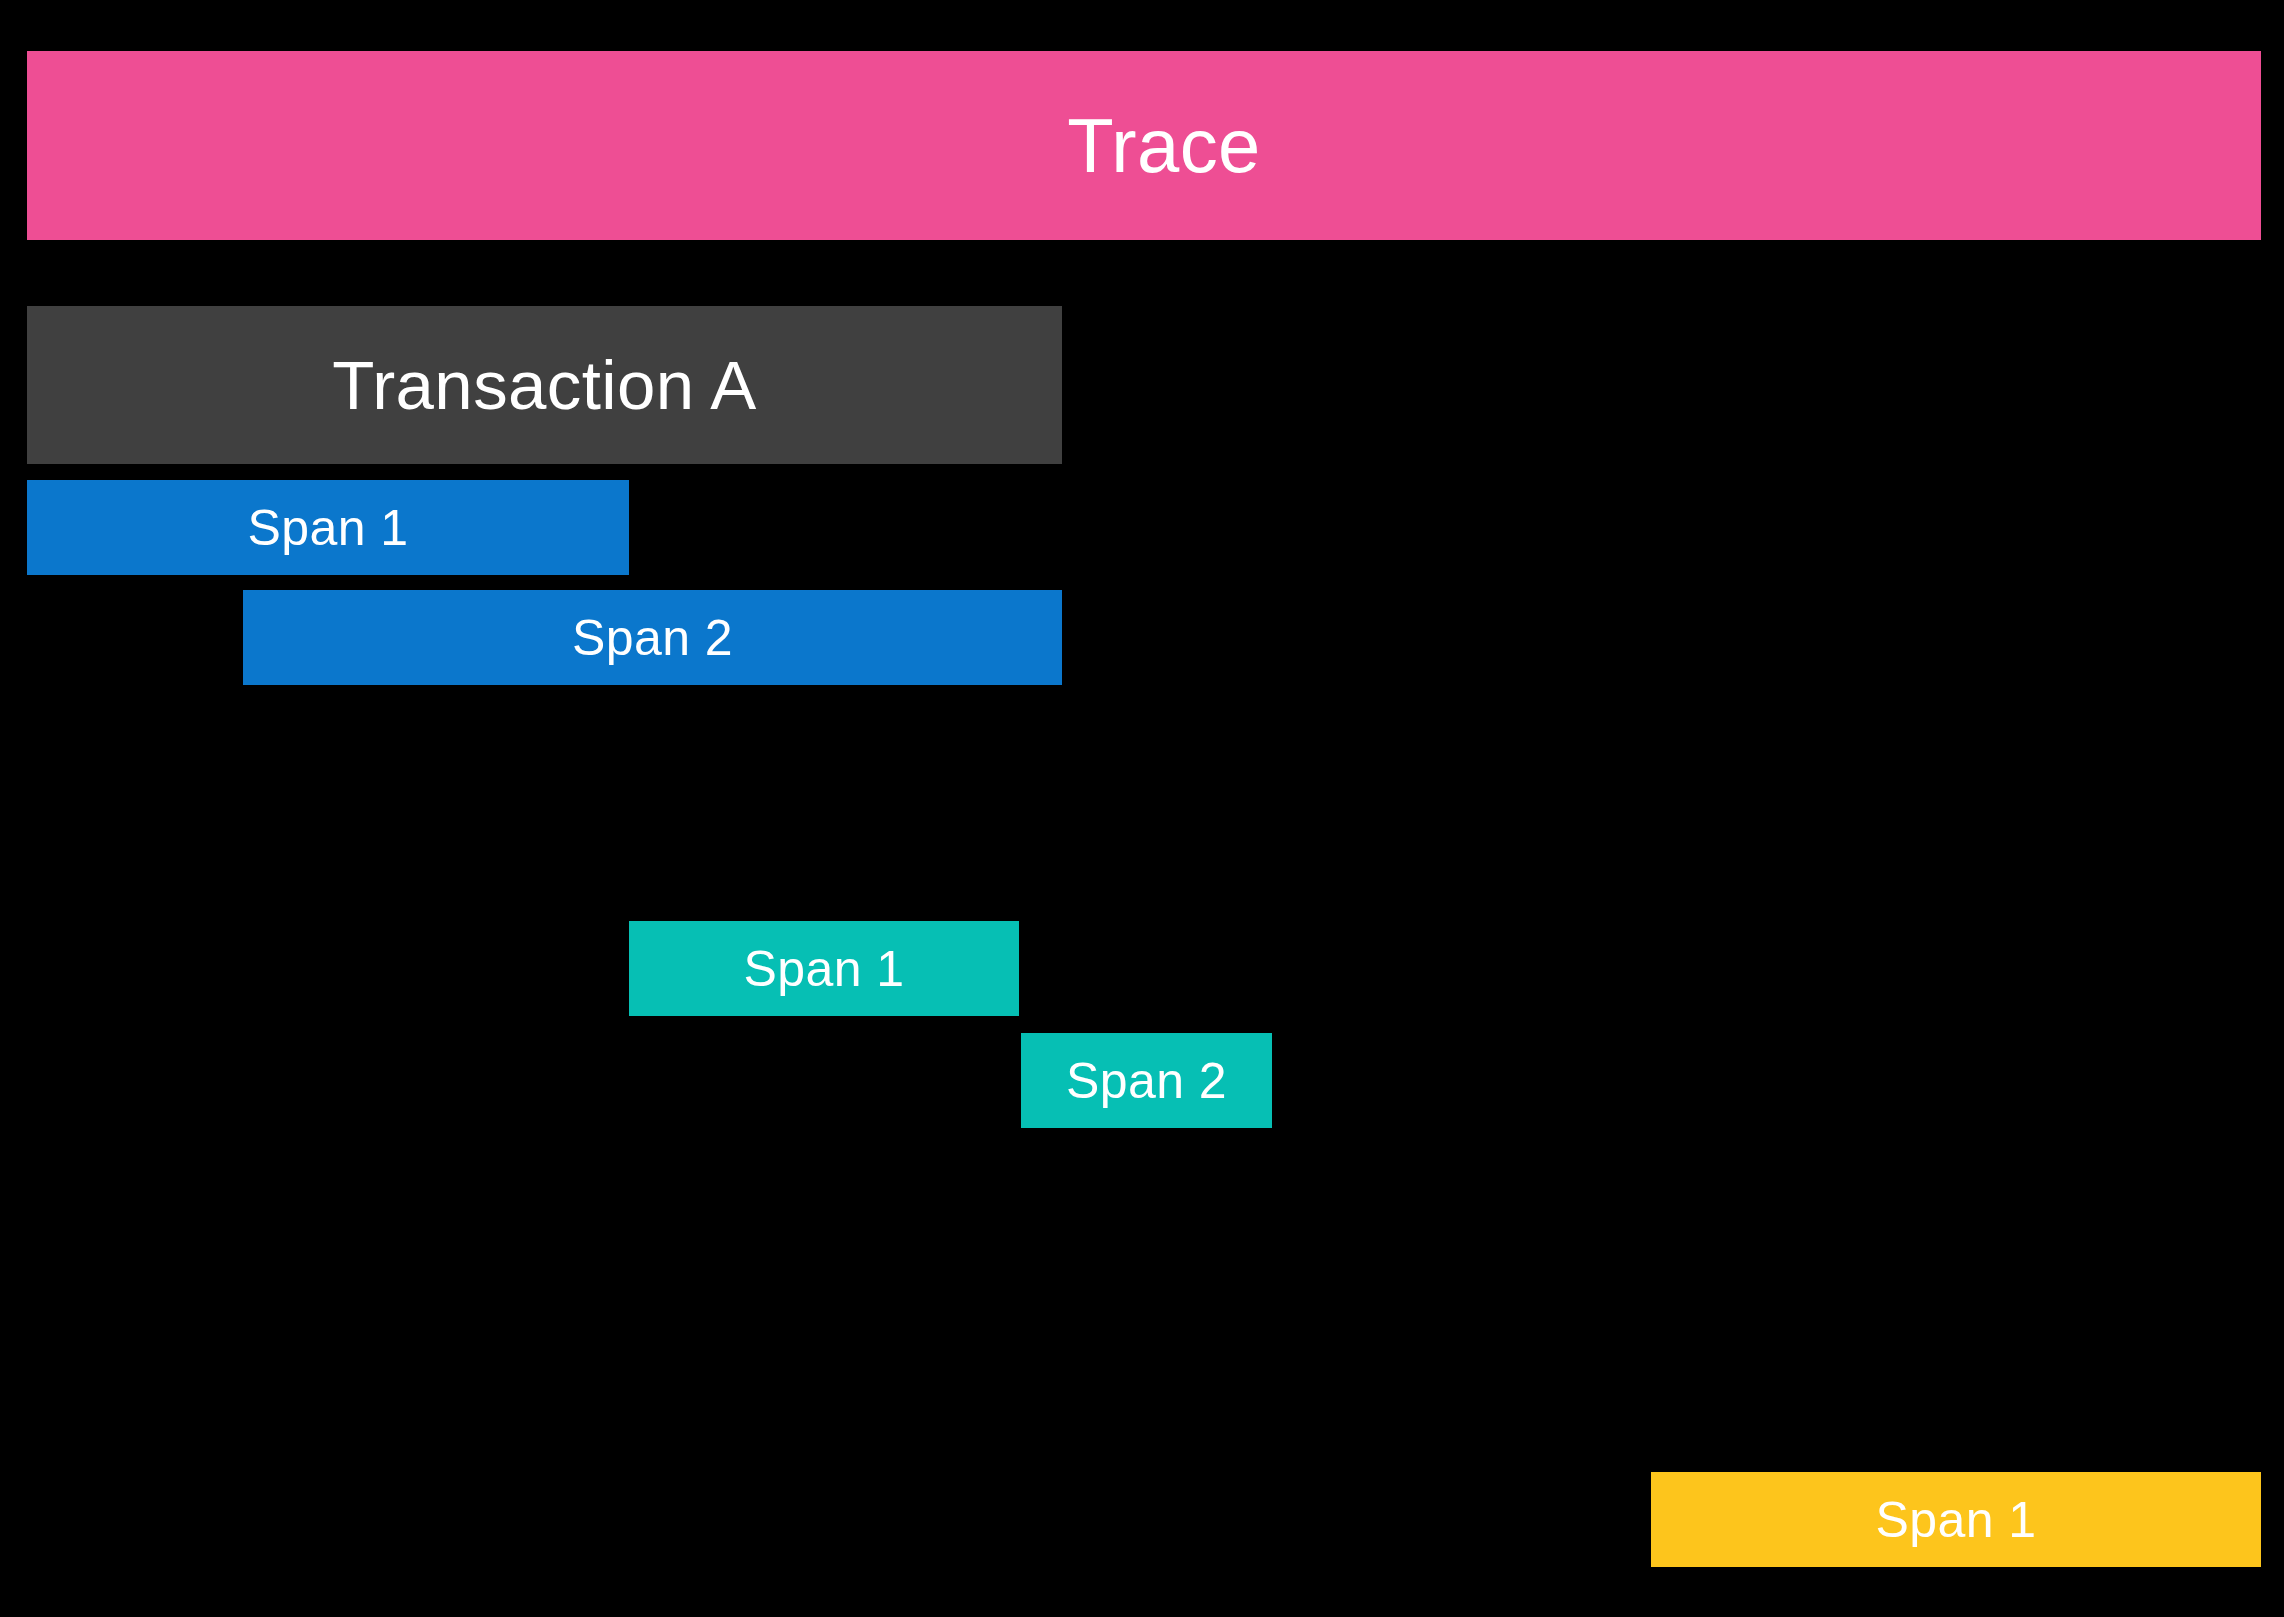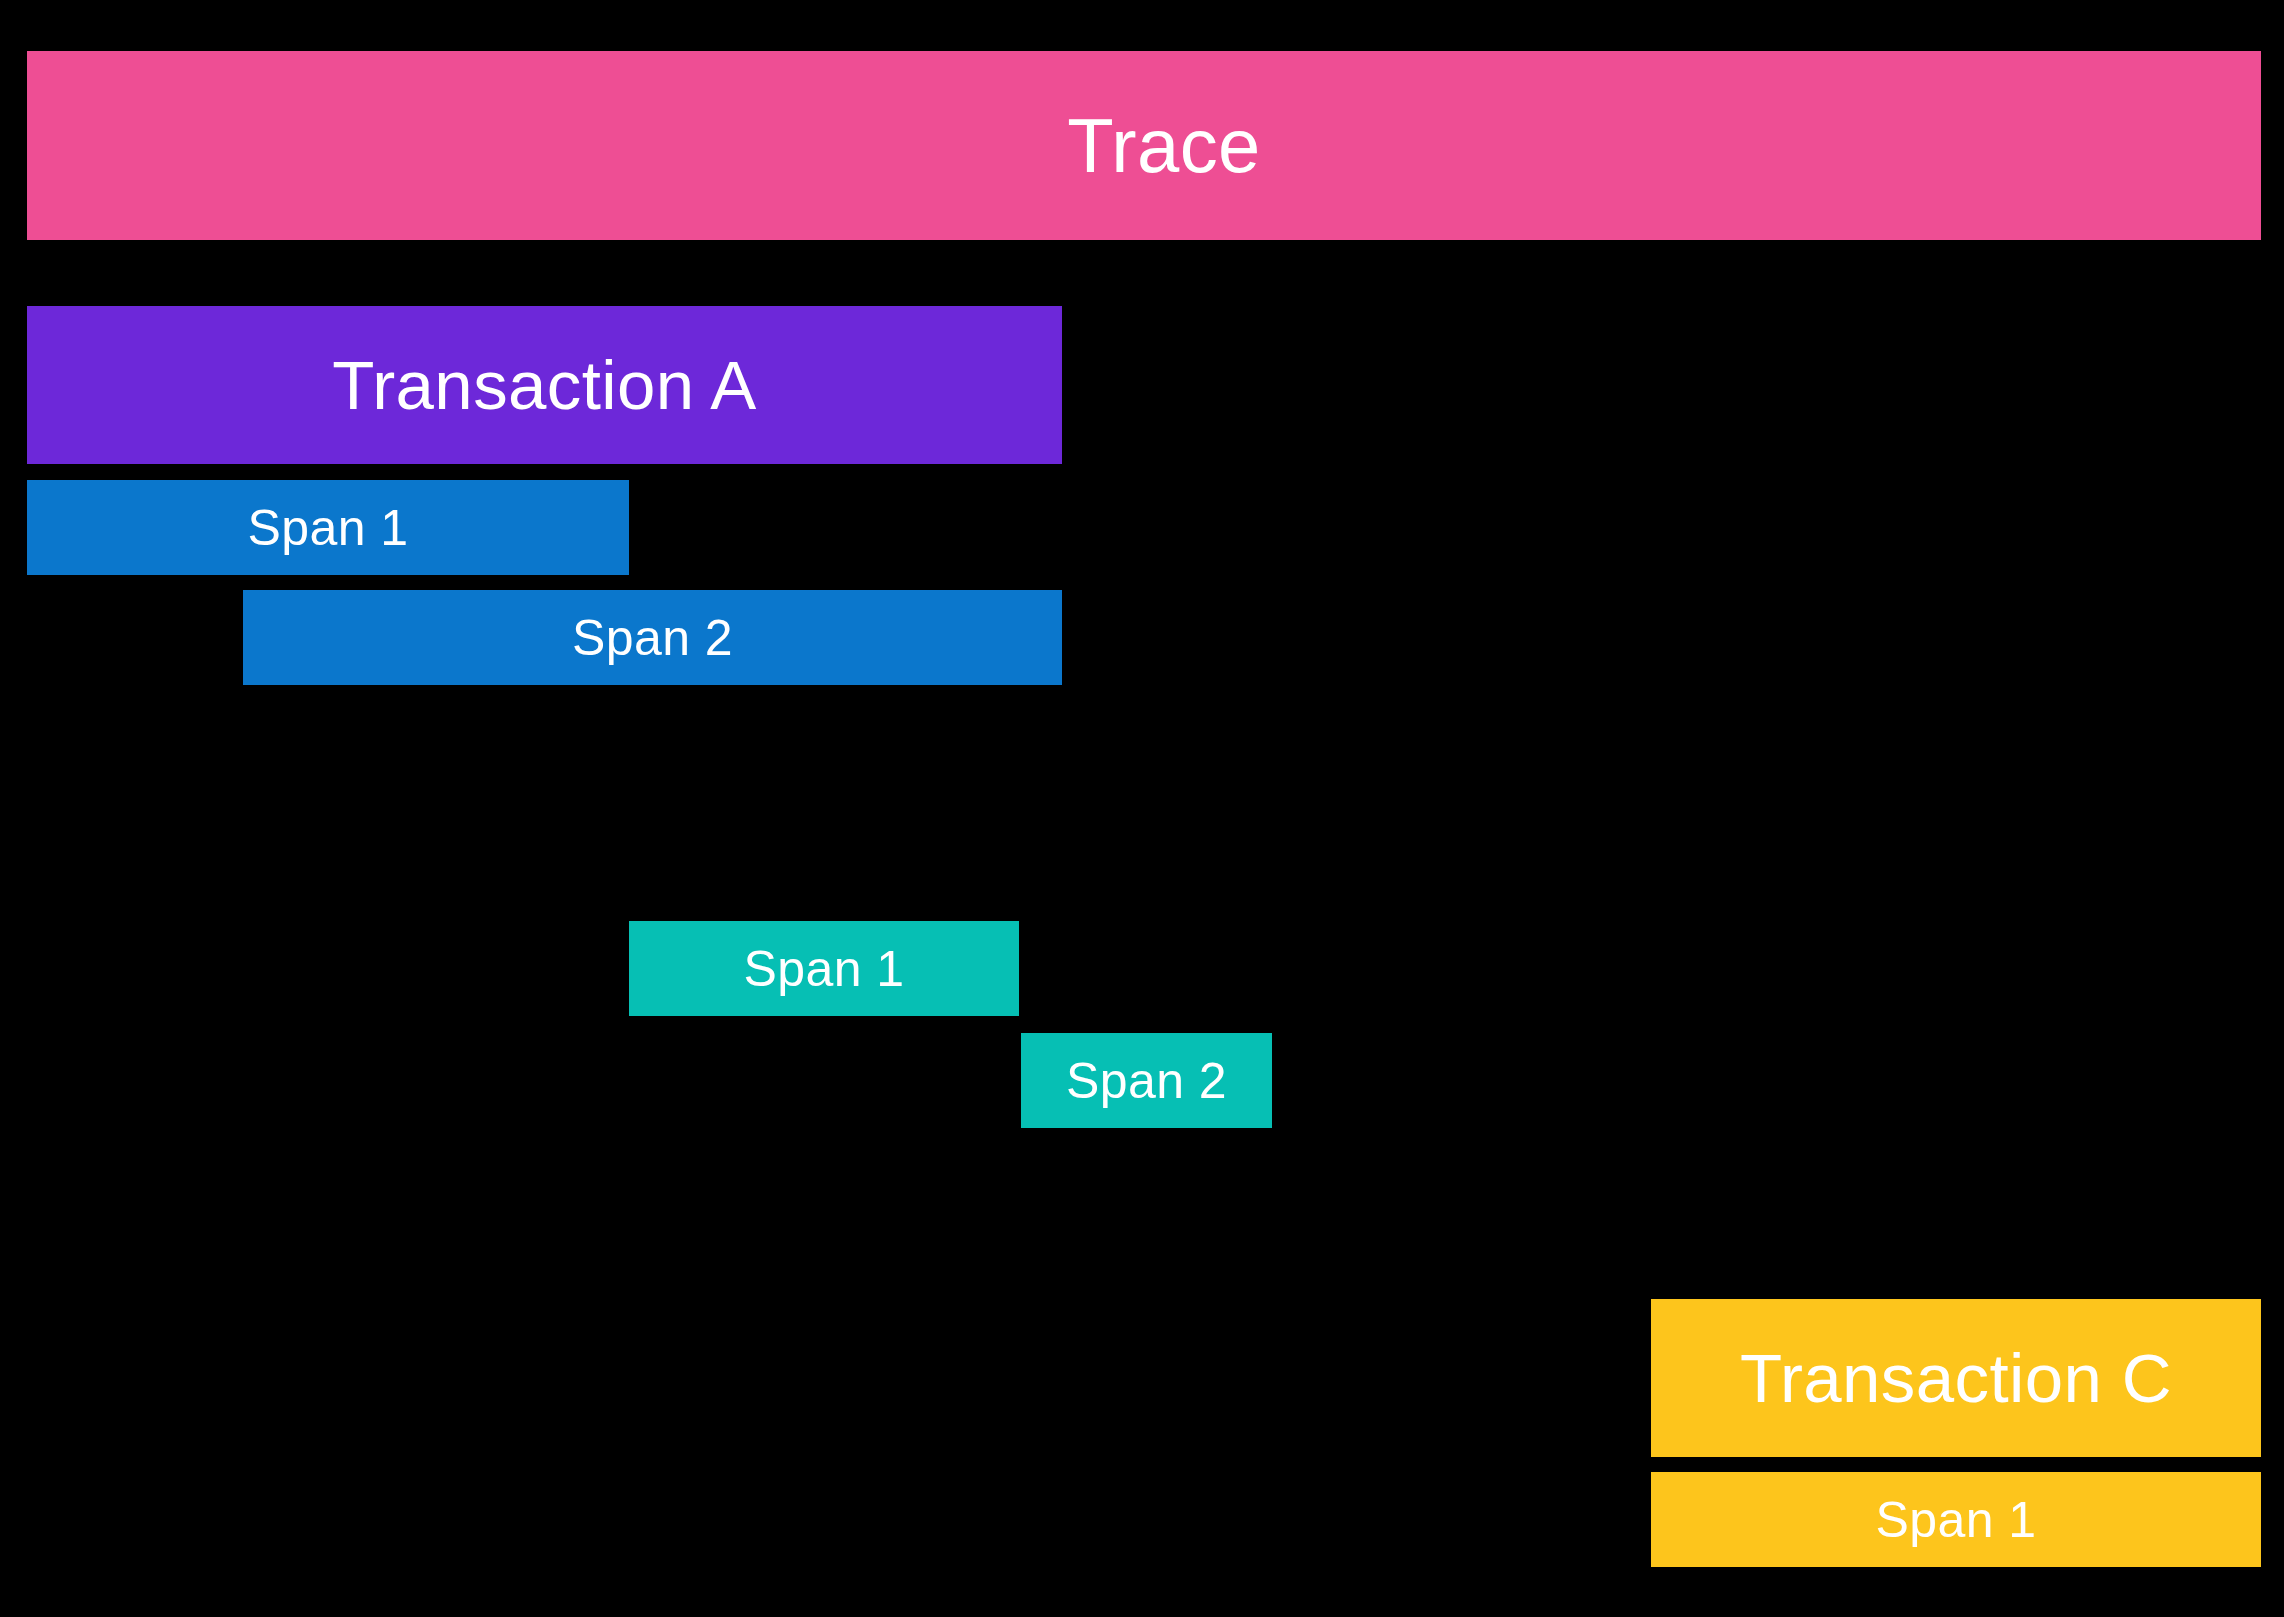--- a/index.html
+++ b/index.html
@@ -36,35 +36,32 @@
   .lvl-txn   .bar-label { font-size: 69px; }
   .lvl-span  .bar-label { font-size: 50px; }
 </style>
 </head>
 <body>
 
 <div id="canvas">
     <div class="bar lvl-trace" style="left: 27px; top: 51px; width: 2234px; height: 189px; background: rgb(238, 78, 148); padding-left: 40px;">
       <span class="bar-label">Trace</span>
     </div>
-    <div class="bar lvl-txn" style="left: 27px; top: 306px; width: 1035px; height: 158px; background: #6d28d9; text-align: center;">
+    <div class="bar lvl-txn" style="left: 27px; top: 306px; width: 1035px; height: 158px; background: #404040; text-align: center;">
       <span class="bar-label">Transaction A</span>
     </div>
     <div class="bar lvl-span" style="left: 27px; top: 480px; width: 602px; height: 95px; background: rgb(11, 119, 204);">
       <span class="bar-label">Span 1</span>
     </div>
     <div class="bar lvl-span" style="left: 243px; top: 590px; width: 819px; height: 95px; background: rgb(11, 119, 204);">
       <span class="bar-label">Span 2</span>
     </div>
     <div class="bar lvl-span" style="left: 629px; top: 921px; width: 390px; height: 95px; background: rgb(6, 191, 180);">
       <span class="bar-label">Span 1</span>
     </div>
     <div class="bar lvl-span" style="left: 1021px; top: 1033px; width: 251px; height: 95px; background: rgb(6, 191, 180);">
       <span class="bar-label">Span 2</span>
     </div>
-    <div class="bar lvl-txn" style="left: 1651px; top: 1299px; width: 610px; height: 158px; background: rgb(253, 197, 28);">
-      <span class="bar-label">Transaction C</span>
-    </div>
     <div class="bar lvl-span" style="left: 1651px; top: 1472px; width: 610px; height: 95px; background: rgb(253, 197, 28);">
       <span class="bar-label">Span 1</span>
     </div>
   </div>
 
 
 </body></html>

